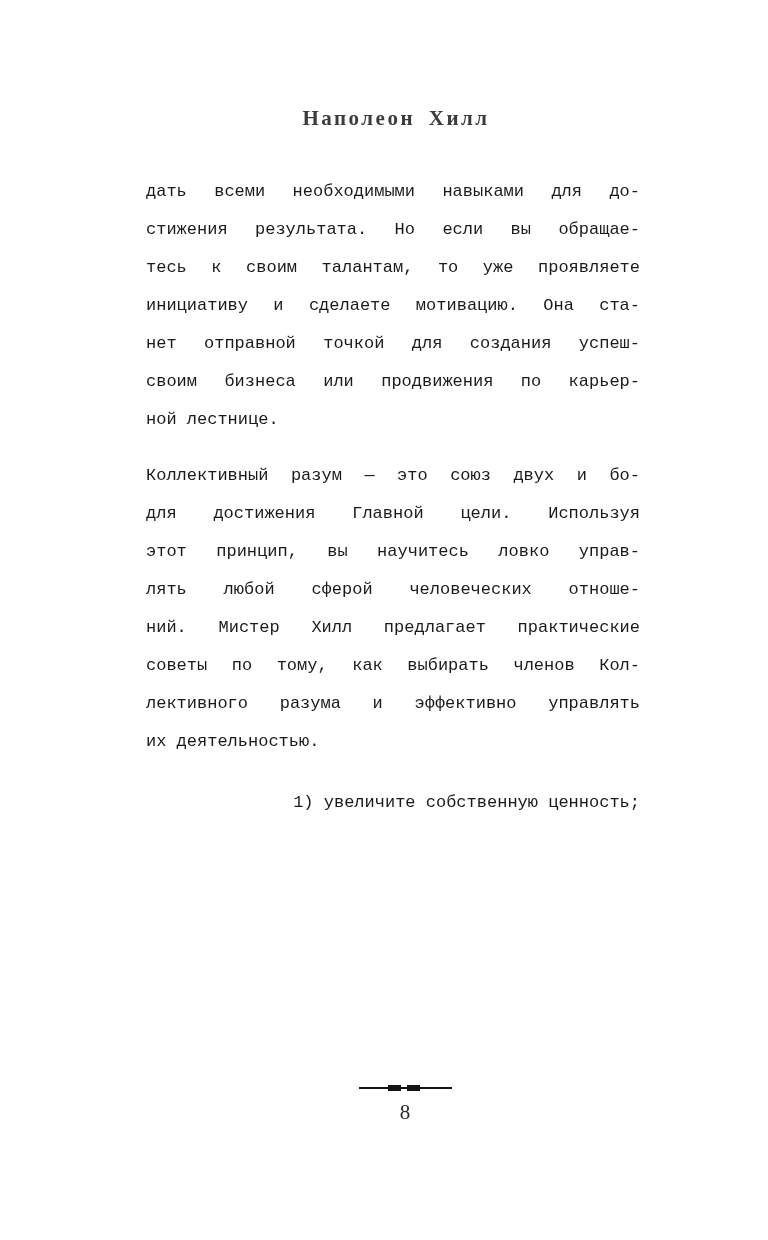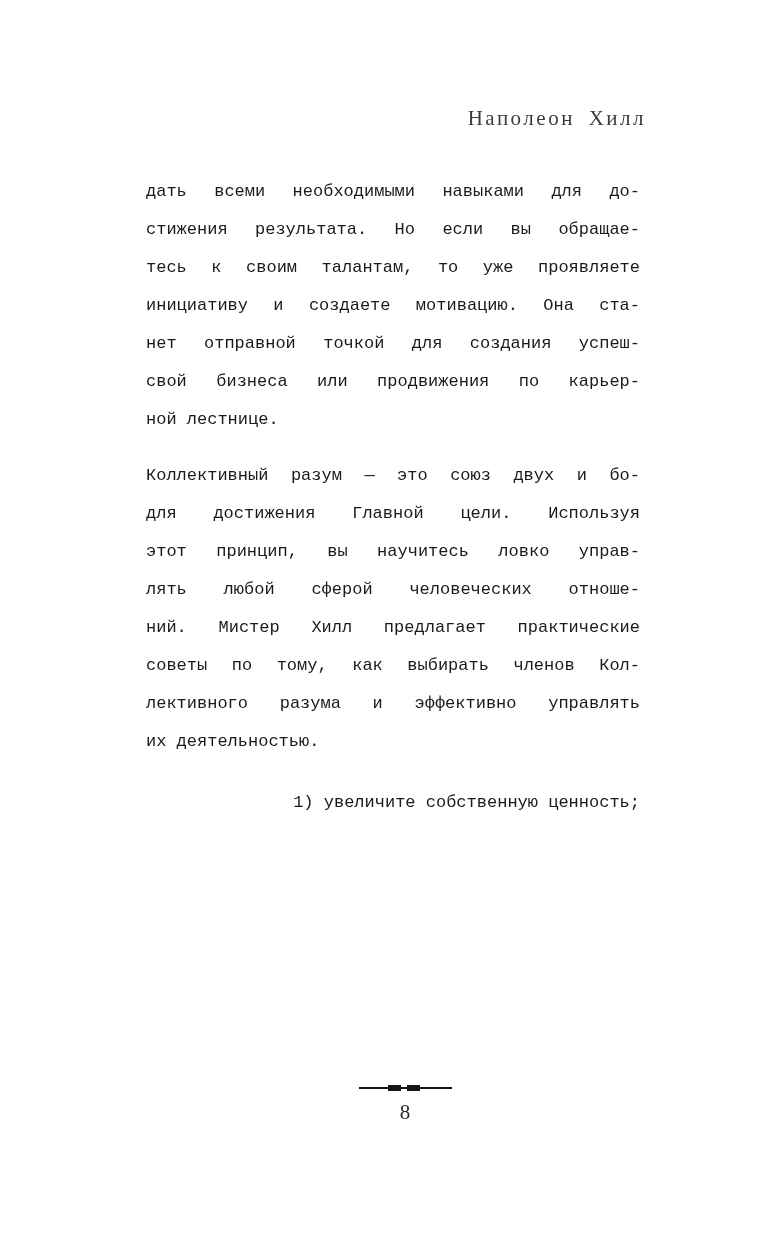--- a/index.html
+++ b/index.html
@@ -18,26 +18,26 @@
   .book-page {
     position: absolute;
     inset: 0;
     background: #ffffff;
   }
   .running-head {
     position: absolute;
     top: 106px;
     left: 146px;
     width: 500px;
-    text-align: right;
+    text-align: center;
     font-size: 21px;
     letter-spacing: 2.5px;
     word-spacing: 6px;
     color: #3c3c3c;
-    font-weight: 400;
+    font-weight: 700;
   }
   .text-block {
     position: absolute;
     top: 173px;
     left: 146px;
     width: 494px;
     font-size: 17px;
     line-height: 38px;
     font-family: Liberation Mono, monospace;
   }
@@ -103,23 +103,23 @@
 <div class="book-page">
 
   <div class="running-head">Наполеон Хилл</div>
 
   <div class="text-block">
 
     <div class="paragraph">
         <div class="line">дать всеми необходимыми навыками для до-</div>
         <div class="line">стижения результата. Но если вы обращае-</div>
         <div class="line">тесь к своим талантам, то уже проявляете</div>
-        <div class="line">инициативу и создаете мотивацию. Она ста-</div>
+        <div class="line">инициативу и сделаете мотивацию. Она ста-</div>
         <div class="line">нет отправной точкой для создания успеш-</div>
-        <div class="line">свой бизнеса или продвижения по карьер-</div>
+        <div class="line">своим бизнеса или продвижения по карьер-</div>
         <div class="line line-last">ной лестнице.</div>
       </div>
 
     <div class="paragraph">
         <div class="line">Коллективный разум — это союз двух и бо-</div>
         <div class="line">для достижения Главной цели. Используя</div>
         <div class="line">этот принцип, вы научитесь ловко управ-</div>
         <div class="line">лять любой сферой человеческих отноше-</div>
         <div class="line">ний. Мистер Хилл предлагает практические</div>
         <div class="line">советы по тому, как выбирать членов Кол-</div>

